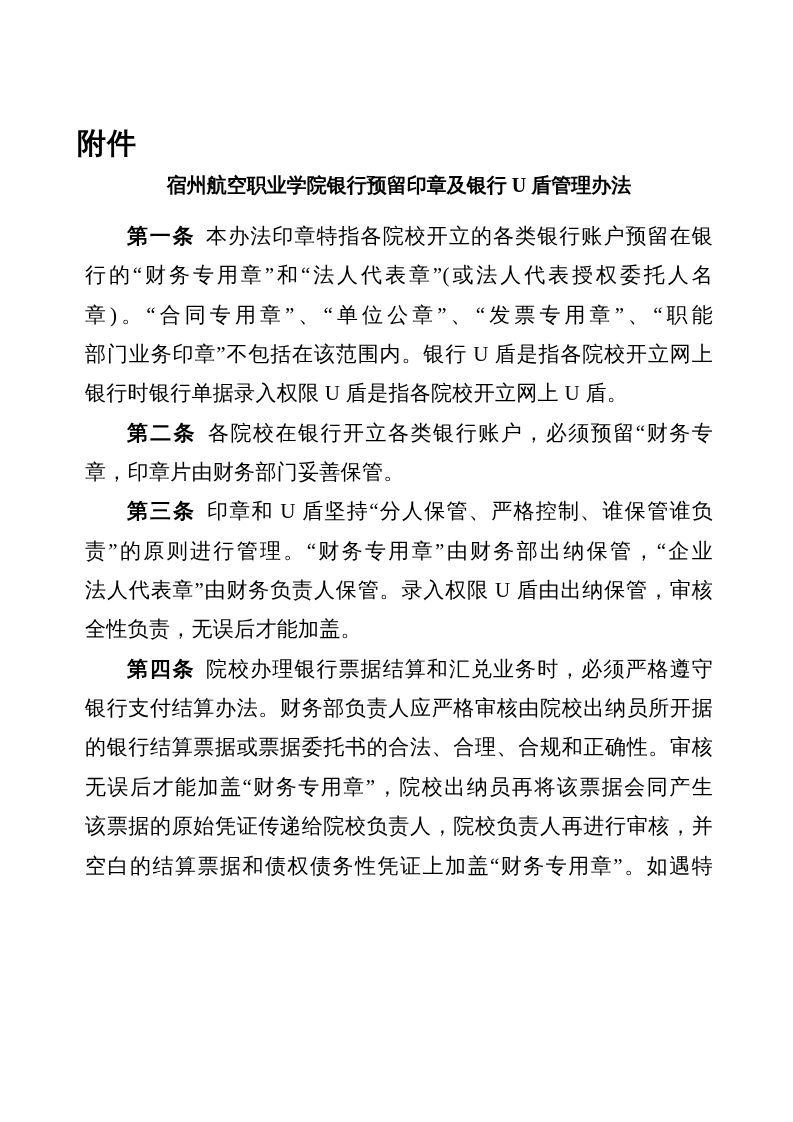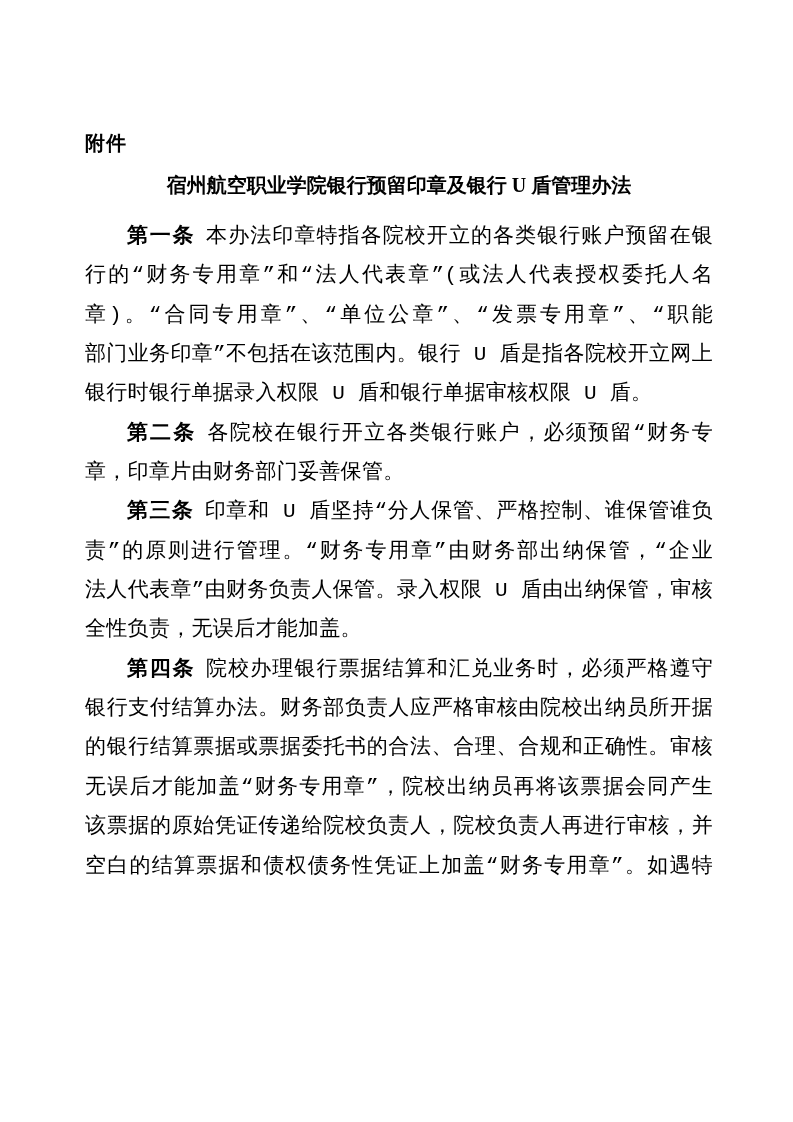--- a/index.html
+++ b/index.html
@@ -11,23 +11,23 @@
     position: relative;
     width: 793px;
     height: 1122px;
     background: #ffffff;
     color: #000000;
     font-family: "Liberation Serif", "DejaVu Serif", serif;
     overflow: hidden;
   }
   .attachment {
     position: absolute;
-    left: 85px;
+    left: 77px;
     top: 128px;
-    font-size: 20px;
+    font-size: 29px;
     font-weight: bold;
     line-height: 30px;
     letter-spacing: 1px;
   }
   .doc-title {
     position: absolute;
     left: 85px;
     top: 168px;
     width: 628px;
     margin: 0;
@@ -37,21 +37,20 @@
     text-align: center;
     letter-spacing: 0px;
     white-space: nowrap;
   }
   .doc-body {
     position: absolute;
     left: 85px;
     top: 217px;
     width: 628px;
     font-size: 21px;
-    font-family: Liberation Mono, monospace;
   }
   .line {
     height: 39.35px;
     line-height: 39.35px;
     text-align: justify;
     text-align-last: justify;
     letter-spacing: 0.3px;
     white-space: nowrap;
   }
   .line.first {
@@ -80,21 +79,21 @@
   <h1 class="doc-title">宿州航空职业学院银行预留印章及银行 U 盾管理办法</h1>
 
   <div class="doc-body">
 
     <div class="line first">
       <span class="lead">第一条</span><span class="gap"></span><span>本办法印章特指各院校开立的各类银行账户预留在银</span>
     </div>
     <div class="line">行的“财务专用章”和“法人代表章”(或法人代表授权委托人名</div>
     <div class="line">章)。“合同专用章”、“单位公章”、“发票专用章”、“职能</div>
     <div class="line">部门业务印章”不包括在该范围内。银行 U 盾是指各院校开立网上</div>
-    <div class="line end">银行时银行单据录入权限 U 盾和银行单据审核权限 U 盾。</div>
+    <div class="line end">银行时银行单据录入权限 U 盾是指各院校开立网上 U 盾。</div>
 
     <div class="line first">
       <span class="lead">第二条</span><span class="gap"></span><span>各院校在银行开立各类银行账户，必须预留“财务专</span>
     </div>
     <div class="line end">章，印章片由财务部门妥善保管。</div>
 
     <div class="line first">
       <span class="lead">第三条</span><span class="gap"></span><span>印章和 U 盾坚持“分人保管、严格控制、谁保管谁负</span>
     </div>
     <div class="line">责”的原则进行管理。“财务专用章”由财务部出纳保管，“企业</div>

